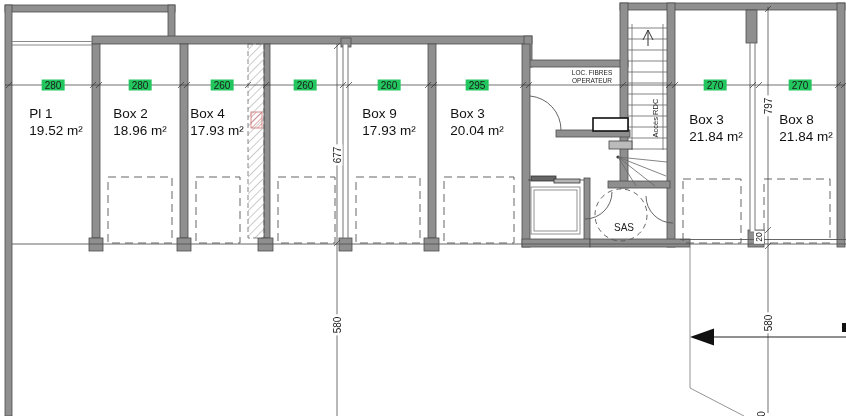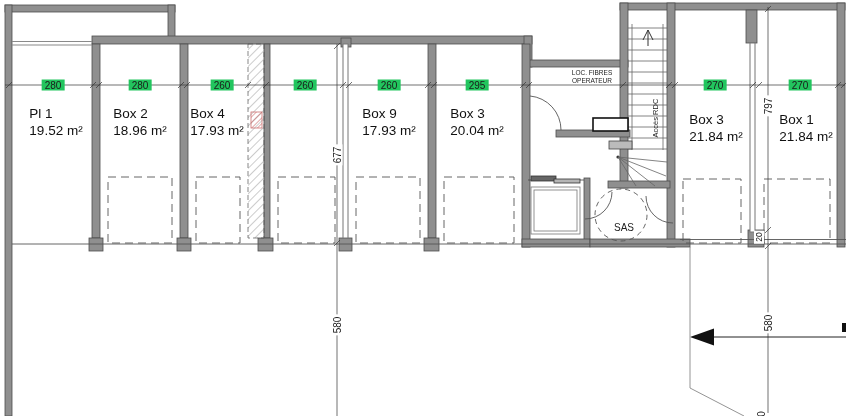--- a/index.html
+++ b/index.html
@@ -268,21 +268,21 @@
   </div>
   <div class="room-label" style="left:477px;top:106px">
     <div>Box 3</div>
     <div>20.04 m²</div>
   </div>
   <div class="room-label" style="left:716px;top:112px">
     <div>Box 3</div>
     <div>21.84 m²</div>
   </div>
   <div class="room-label" style="left:806px;top:112px">
-    <div>Box 1</div>
+    <div>Box 8</div>
     <div>21.84 m²</div>
   </div>
 
   <div class="tiny-label" style="left:592px;top:77px">
     <div>LOC. FIBRES</div>
     <div>OPERATEUR</div>
   </div>
   <div class="acces-label" style="left:655px;top:118px">Accès RDC</div>
   <div class="sas-label" style="left:624px;top:227px">SAS</div>
 

